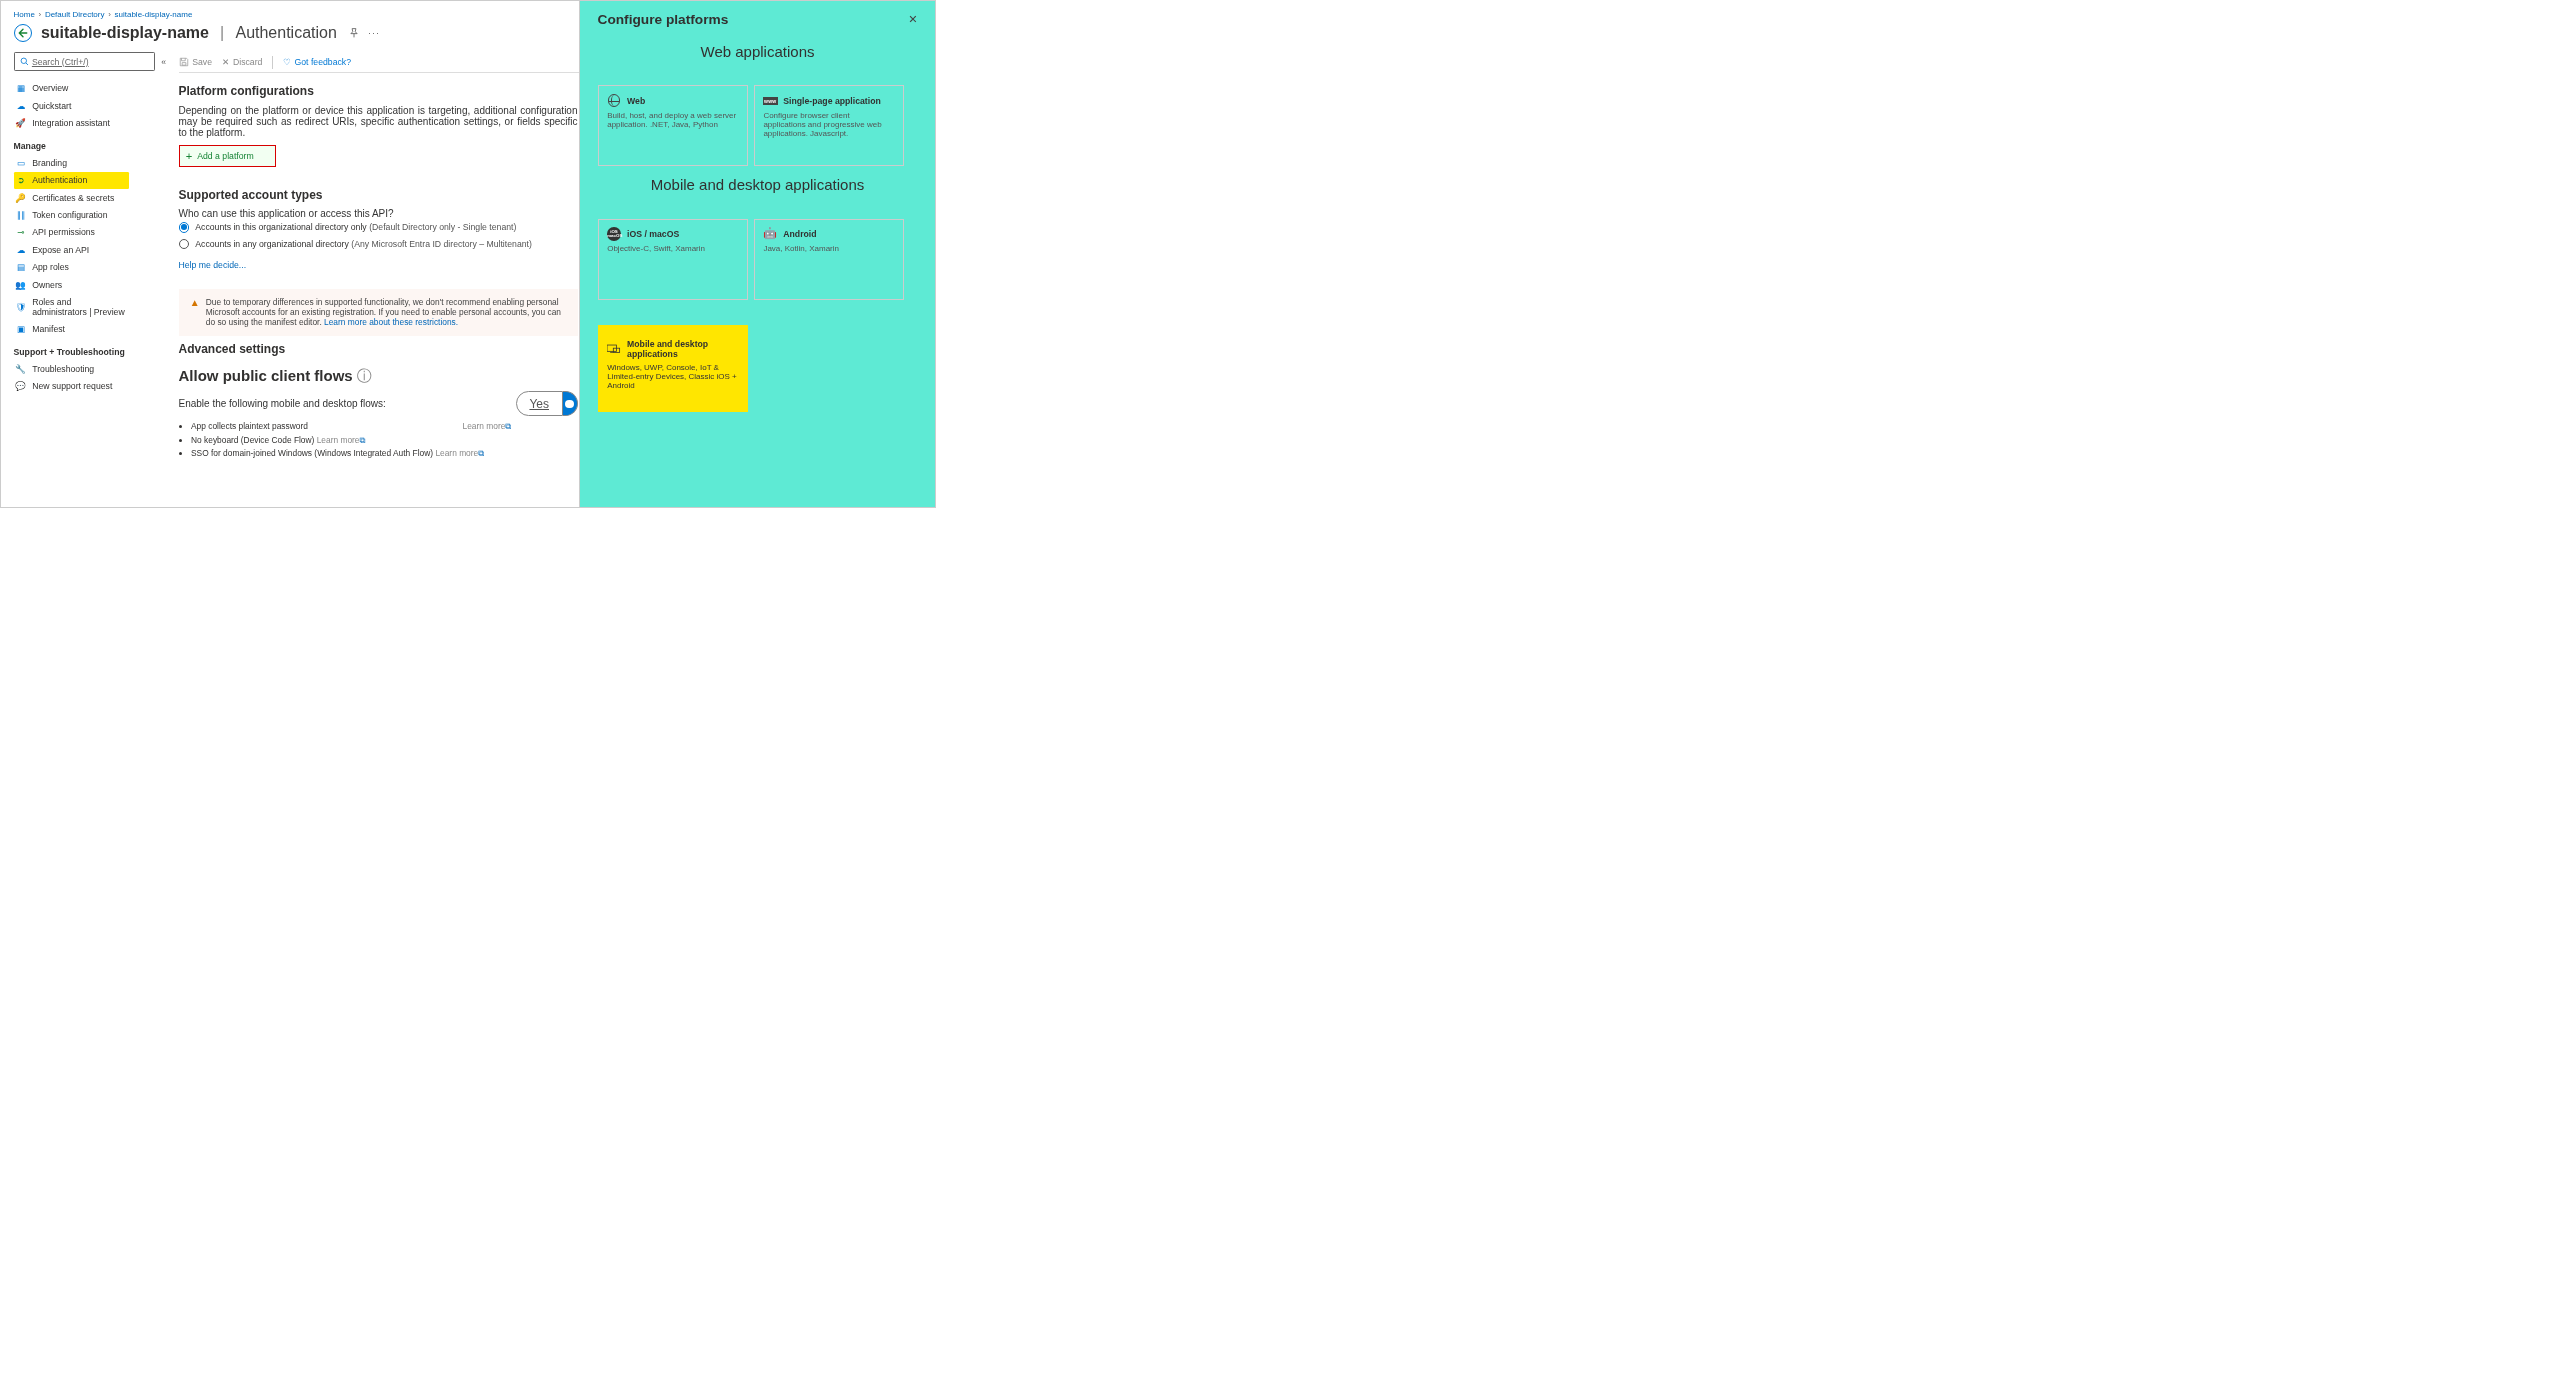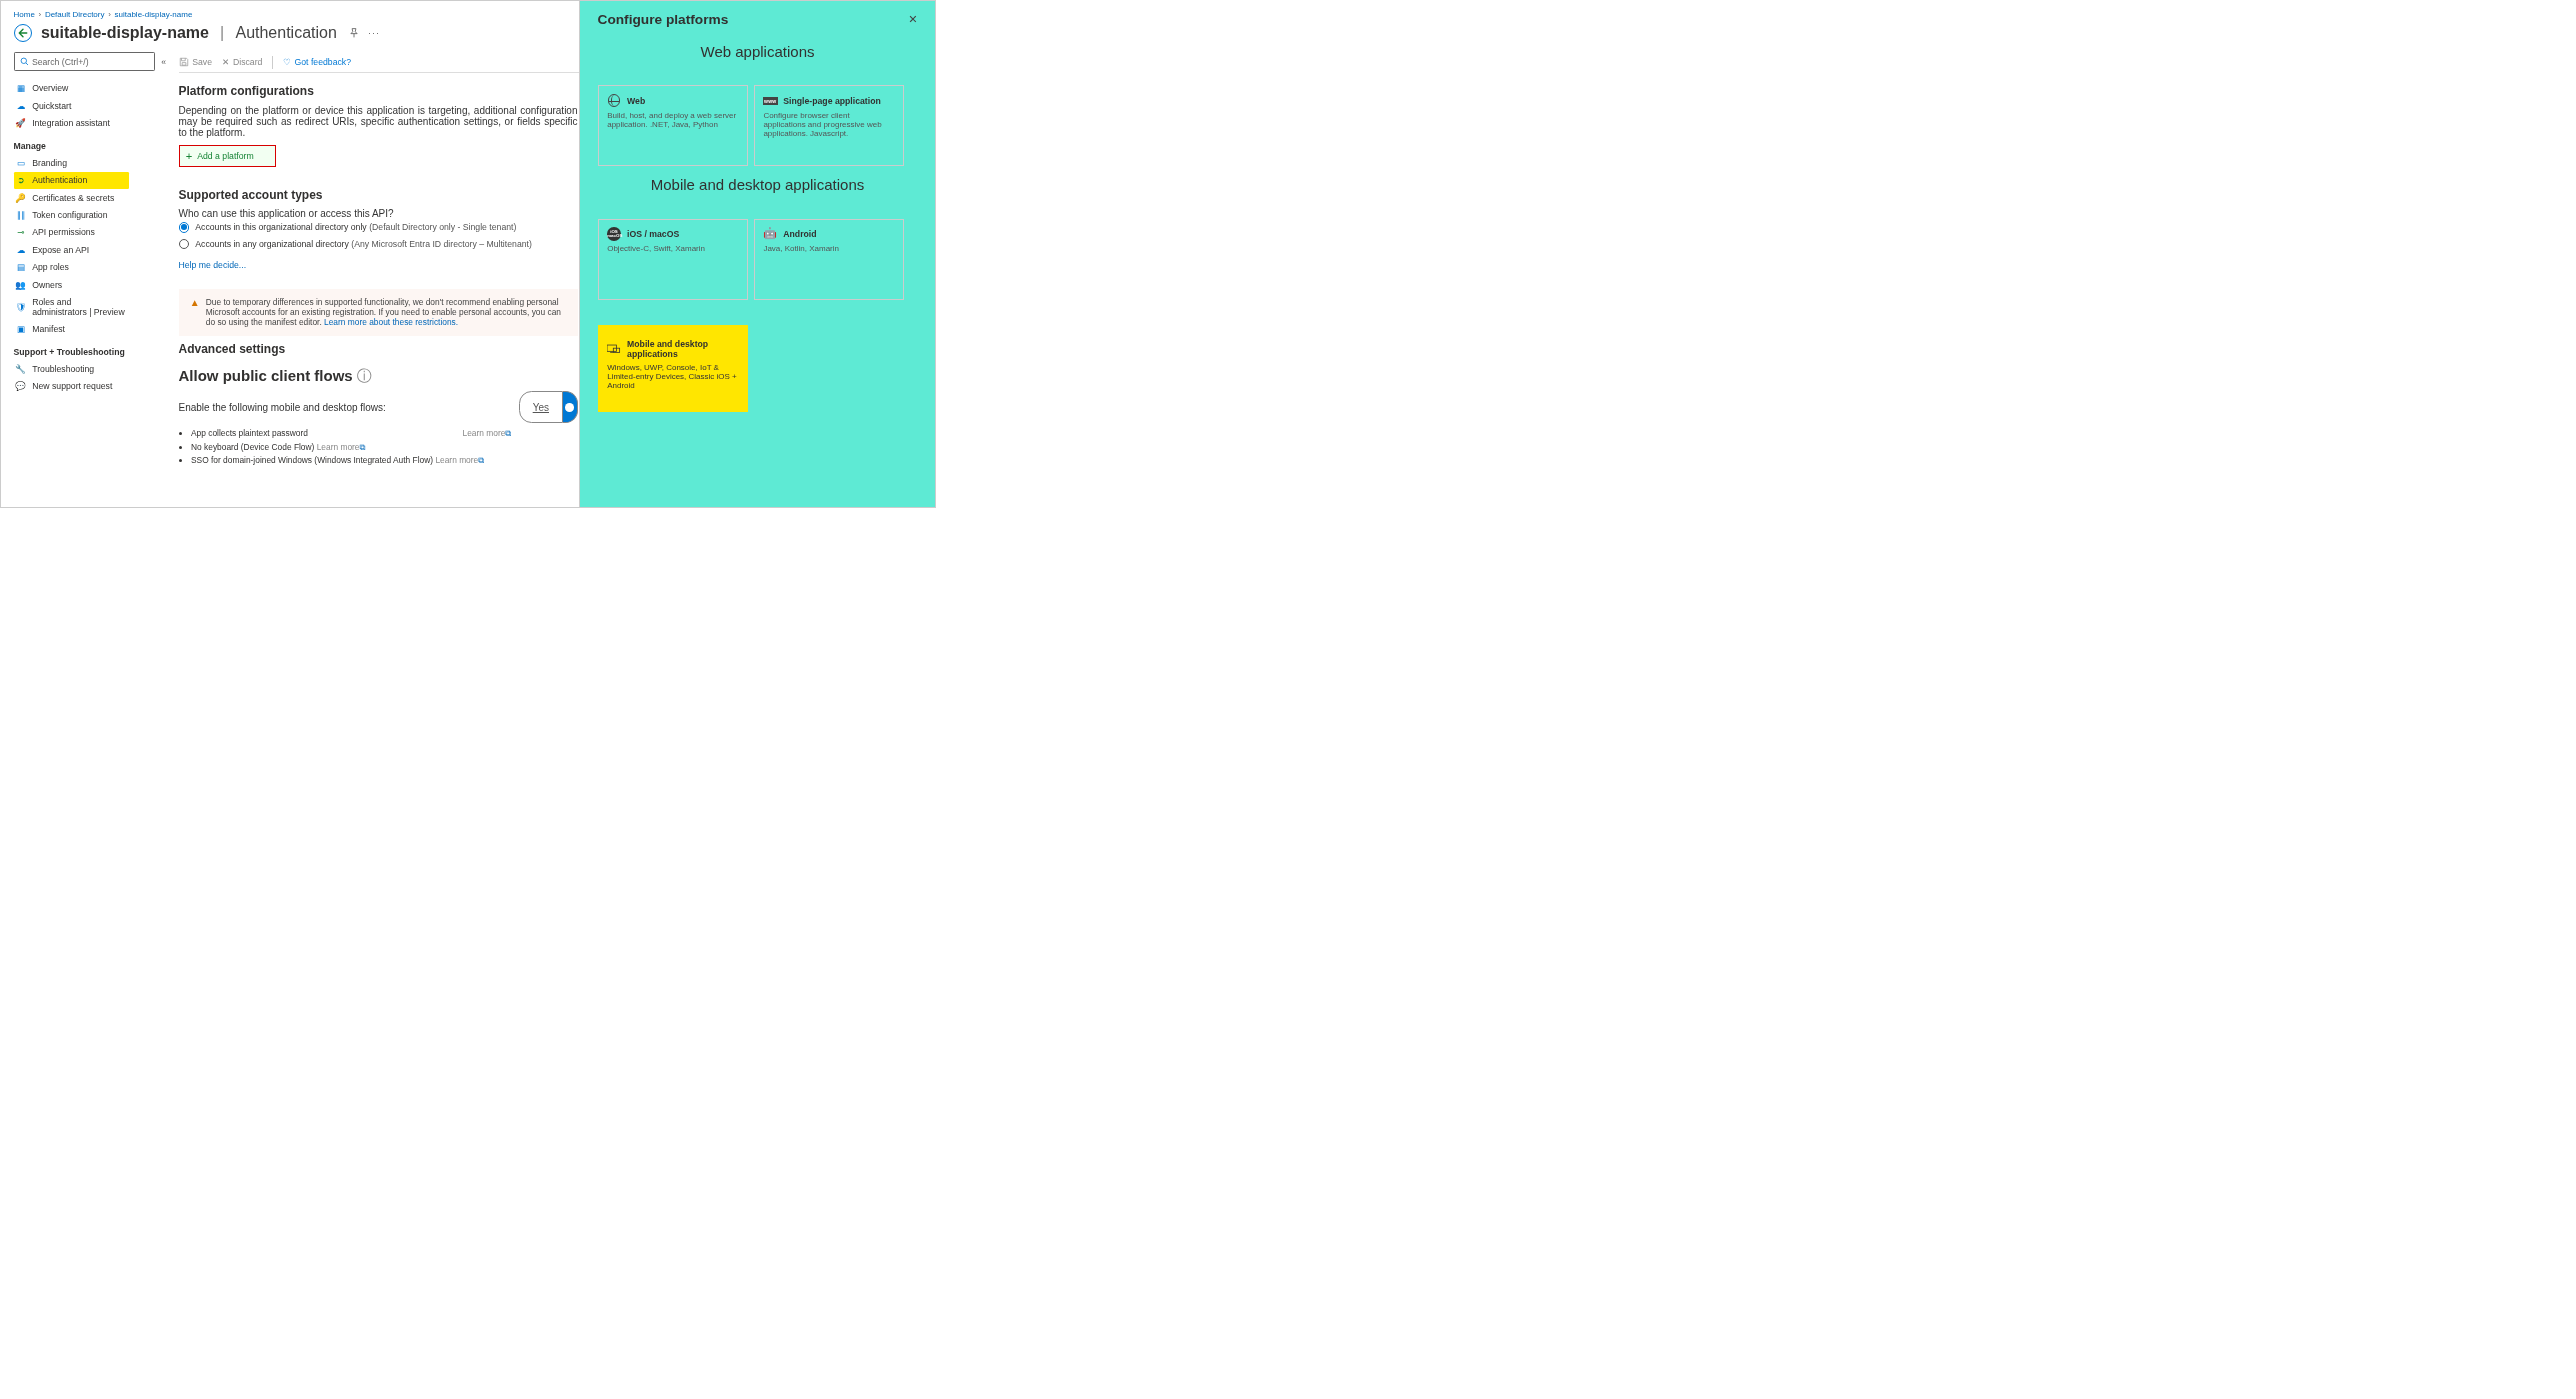--- a/index.html
+++ b/index.html
@@ -24,21 +24,21 @@
     display:flex;align-items:center;justify-content:center; color:#168435;
   }
   .title-big { font-size:16px; font-weight:600; }
   .title-sep { color:#888; font-size:16px; font-weight:300; margin:0 2.5px;}
   .title-sub { font-size:16px; font-weight:400; color:#444; }
   .title-actions { display:flex; gap:8.7px; color:#555; margin-left:3.7px; }
   .layout { display:flex; height: calc(100% - 62px); }
   
   .sidebar { width:165px; padding: 0 0 0 12.5px; flex-shrink:0; }
   .searchrow { display:flex; align-items:center; gap:6.2px; margin-bottom:8.7px;}
-  .search { flex:1; display:flex; align-items:center; border:0.6px solid #666; border-radius:1.2px; padding:2.5px 5px; height:18.7px; color:#666; gap:3.7px;}
+  .search { flex:1; display:flex; align-items:center; border:0.6px solid #666; border-radius:1.2px; padding:2.5px 5px; height:18.7px; color:#666; gap:3.7px;text-decoration:underline;}
   .collap { color:#555; cursor:pointer; }
   .nav-section { font-weight:600; font-size:8.7px; margin: 8.7px 0 3.7px 0; }
   .nav-item { display:flex; align-items:center; gap:6.2px; padding:3.7px 2.5px; cursor:pointer; border-radius:1.2px; }
   .nav-item .ic { width:10px; display:flex; justify-content:center; }
   .nav-item.sel { background:#ffe600; font-weight:500; }
   .nav-pad { margin-right:37px; }
   
   .main { flex:1; padding: 0 12.5px 0 12.5px; position:relative; overflow:hidden; }
   .toolbar { display:flex; align-items:center; gap:10px; padding:3.7px 0; border-bottom:0.6px solid #ddd; margin-bottom:11.2px; color:#888; }
   .tb-btn { display:flex; align-items:center; gap:3.7px; color:#888; }
@@ -55,21 +55,21 @@
   .radio-row { display:flex; align-items:center; gap:6.2px; padding:3.1px 0; font-size:8.7px; }
   .radio { width:10.6px;height:10.6px;border:0.6px solid #555;border-radius:50%; display:flex;align-items:center;justify-content:center;}
   .radio.on { border-color:#0078d4; }
   .radio.on::after { content:""; width:5.6px;height:5.6px;border-radius:50%;background:#0078d4; }
   .sub { color:#555; }
   .help { color:#0067b8; margin-top:7.5px; display:inline-block; }
   .warnbox { background:#fdf6f3; padding:8.7px 11.2px; margin-top:18.7px; max-width:399px; font-size:8.4px; color:#444; display:flex; gap:6.2px; }
   .warnbox .warn-icon { color:#d47500; font-size:10px; }
   .flowrow { display:flex; justify-content:space-between; align-items:center; max-width:399px; }
   .switch-wrap { display:flex; align-items:center; gap:0; }
-  .switch-label { border:0.6px solid #888; border-radius:12.5px 0 0 12.5px; padding:2.5px 12.5px; color:#555; font-size:10px; background:#fff; height:32px; display:flex; align-items:center;text-decoration:underline;}
+  .switch-label { border:0.6px solid #888; border-radius:12.5px 0 0 12.5px; padding:2.5px 12.5px; color:#555; font-size:12px; background:#fff; height:25px; display:flex; align-items:center;text-decoration:underline;}
   .switch-label.r { border-radius:0 12.5px 12.5px 0; border-left:none; background:#0078d4; width:15px; padding:2.5px 3.7px; position:relative;}
   .switch-label.r::after { content:""; width:8.7px;height:8.7px;border-radius:50%;background:#fff; position:absolute; right:2.5px;}
   ul.flows { margin:3.7px 0 0 12.5px; padding:0; max-width:399px;}
   ul.flows li { font-size:8.4px; padding:1.2px 0; }
   .learnmore { color:#888; }
   .ext { color:#0067b8; }
   
   .flyout { position:absolute; top:0; right:0; bottom:0; width:356px; background:#5eead4; border-left:0.6px solid #ccc; padding:11.2px 17.5px; }
   .fly-head { display:flex; justify-content:space-between; align-items:center; margin-bottom:16px; }
   .fly-title { font-size:13.7px; font-weight:600; }

